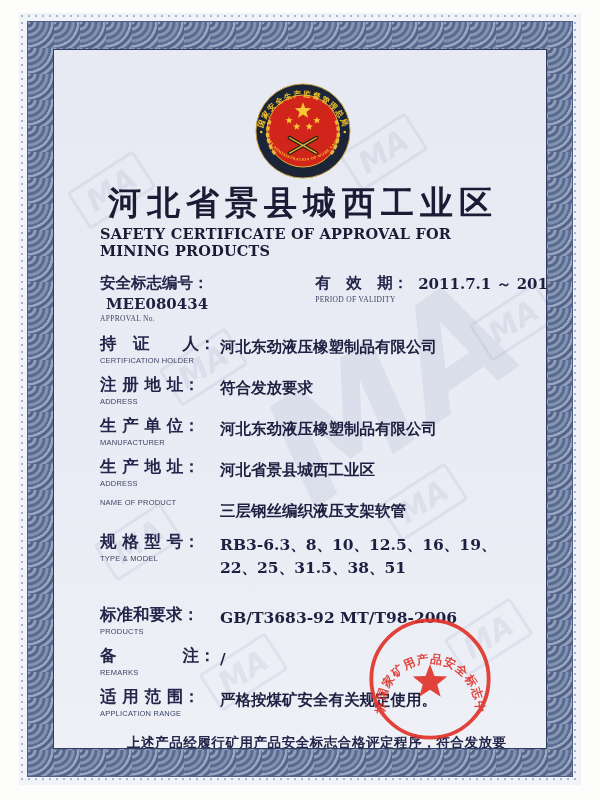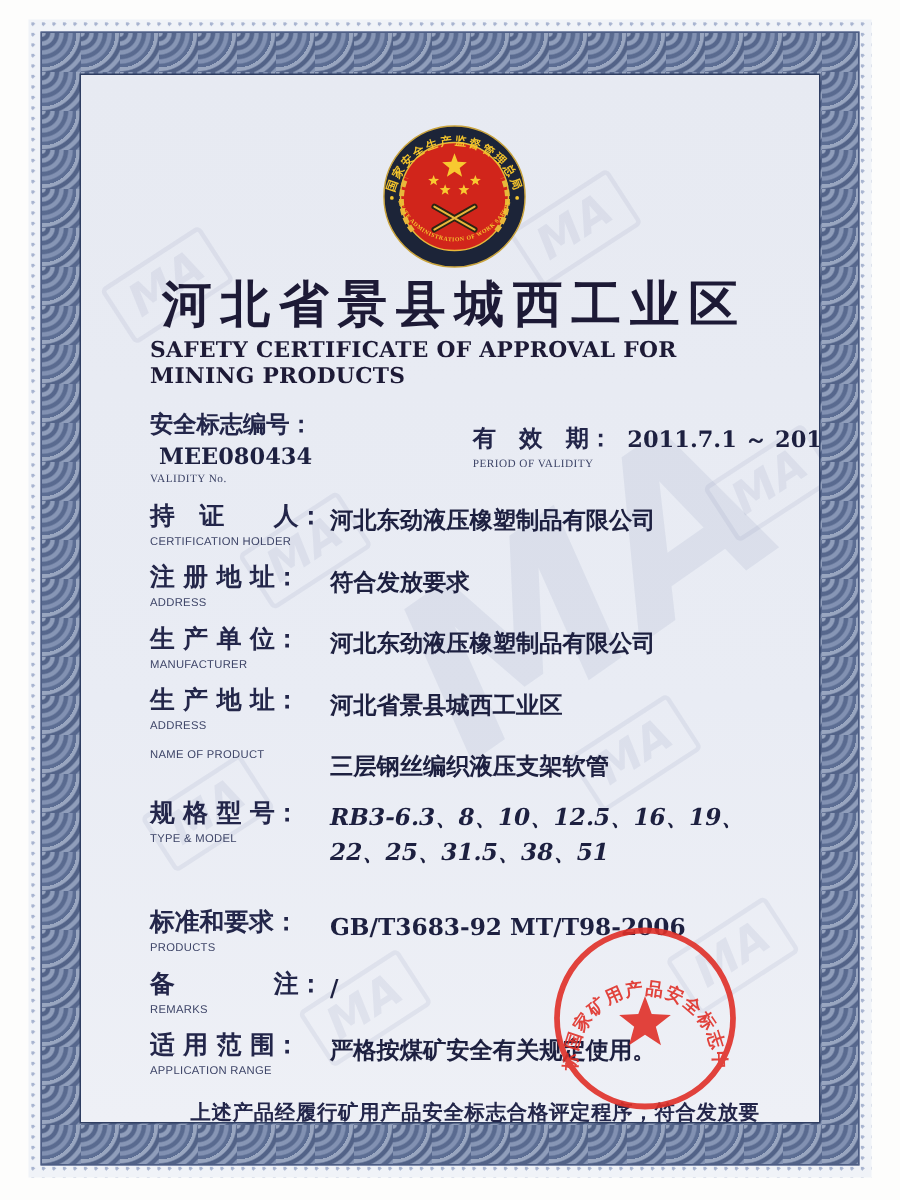--- a/index.html
+++ b/index.html
@@ -59,21 +59,21 @@
 
   .title{
     margin:3px 0 0;text-align:center;font-size:33px;font-weight:bold;
     letter-spacing:6px;color:#1d1a36;line-height:1.15;
   }
   .subtitle{
     margin:3px 0 0;text-align:left;font-size:14.5px;font-weight:bold;
     color:#1d1a36;letter-spacing:.2px;
   }
 
-  .approval-row{display:flex;margin-top:14px;align-items:center;}
+  .approval-row{display:flex;margin-top:14px;align-items:flex-start;}
   .appr-left{flex:0 0 53%;}
   .appr-right{flex:1;display:flex;align-items:flex-start;}
   .lab-zh{font-size:15.5px;font-weight:bold;color:#23264a;white-space:nowrap;}
   .lab-en{font-size:7.5px;color:#3d4467;letter-spacing:.3px;margin-top:1px;white-space:nowrap;font-family:"Liberation Serif",serif;}
   .appr-num{font-size:15px;font-weight:bold;color:#1d2040;margin-left:6px;}
   .appr-val{font-size:15px;font-weight:bold;color:#1d2040;margin-left:10px;padding-top:2px;white-space:nowrap;}
   .inlinelab{display:inline-block;}
 
   .fields{margin-top:10px;}
   .frow{display:flex;margin-bottom:9px;}
@@ -138,21 +138,21 @@
               <textPath href="#arcBot" startOffset="50%" text-anchor="middle">STATE ADMINISTRATION OF WORK SAFETY</textPath>
             </text>
           </svg>
 
           <h1 class="title">河北省景县城西工业区</h1>
           <h2 class="subtitle">SAFETY CERTIFICATE OF APPROVAL FOR MINING PRODUCTS</h2>
 
           <div class="approval-row">
             <div class="appr-left">
               <span class="lab-zh inlinelab">安全标志编号：</span><span class="appr-num">MEE080434</span>
-              <div class="lab-en">VALIDITY No.</div>
+              <div class="lab-en">APPROVAL No.</div>
             </div>
             <div class="appr-right">
               <div>
                 <div class="lab-zh">有　效　期：</div>
                 <div class="lab-en">PERIOD OF VALIDITY</div>
               </div>
               <div class="appr-val">2011.7.1 ～ 2016.7.1</div>
             </div>
           </div>
 
@@ -195,21 +195,21 @@
                 <div class="fen">NAME OF PRODUCT</div>
               </div>
               <div class="fvalue">三层钢丝编织液压支架软管</div>
             </div>
 
             <div class="frow">
               <div class="flabel">
                 <div class="fzh">规 格 型 号：</div>
                 <div class="fen">TYPE &amp; MODEL</div>
               </div>
-              <div class="fvalue" style="max-width:340px;font-style:italic;">RB3-6.3、8、10、12.5、16、19、22、25、31.5、38、51</div>
+              <div class="fvalue" style="max-width:340px;">RB3-6.3、8、10、12.5、16、19、22、25、31.5、38、51</div>
             </div>
 
             <div class="frow gap-lg">
               <div class="flabel">
                 <div class="fzh">标准和要求：</div>
                 <div class="fen">PRODUCTS</div>
               </div>
               <div class="fvalue">GB/T3683-92 MT/T98-2006</div>
             </div>
 

